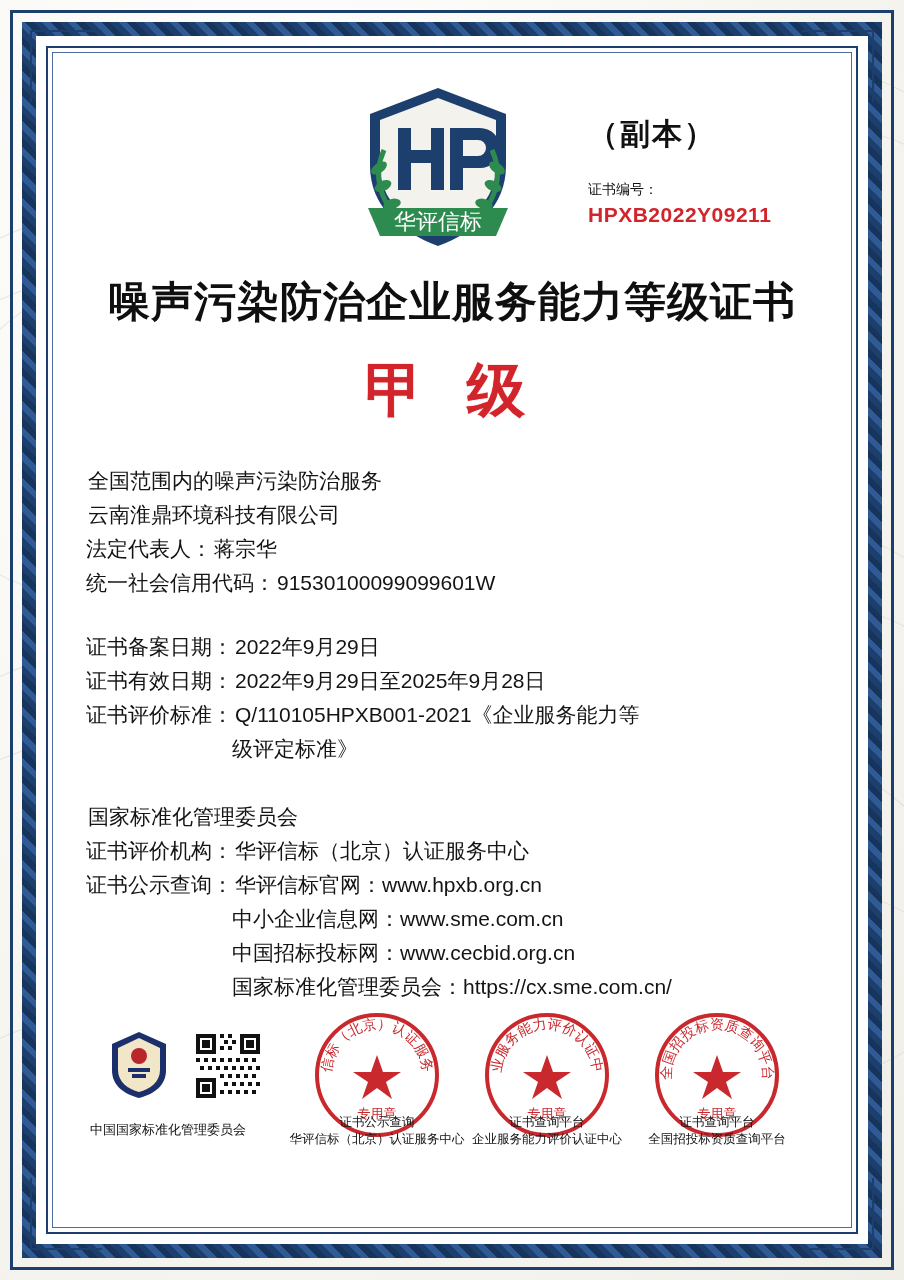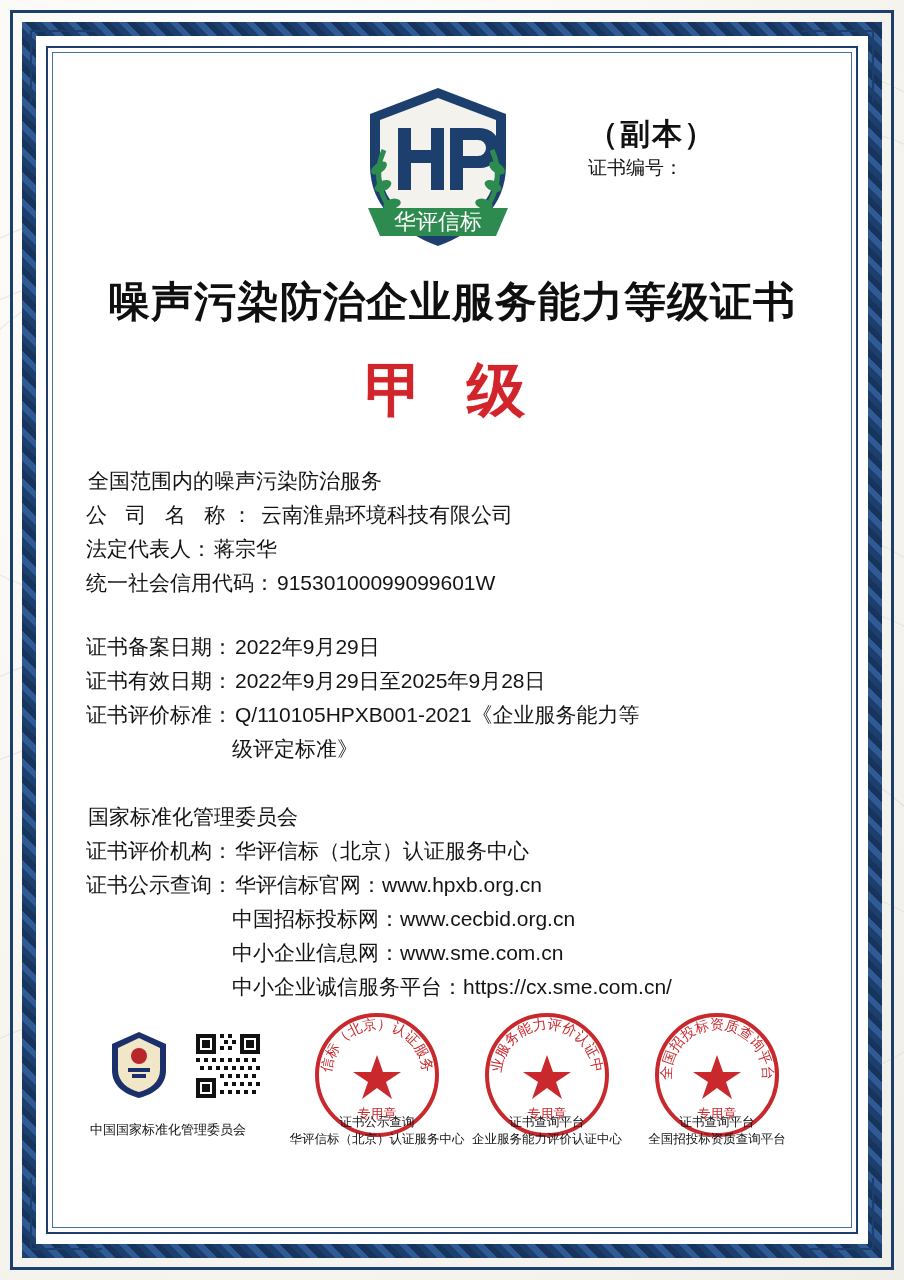--- a/index.html
+++ b/index.html
@@ -77,23 +77,24 @@
   }
   .copy-block{
     position:absolute;
     right:4px;top:52px;
     text-align:left;
     width:250px;
   }
   .copy-label{
     font-size:30px;font-weight:bold;color:#111;
     letter-spacing:2px;
+    margin-bottom:26px;
   }
   .cert-no-label{
-    font-size:19px;color:#111;margin-bottom:4px;
+    font-size:14px;color:#111;margin-bottom:4px;
   }
   .cert-no-value{
     font-size:21px;font-weight:bold;color:#d2252b;letter-spacing:.5px;
   }
 
   .main-title{
     text-align:center;
     font-size:42px;
     font-weight:bold;
     color:#0f0f0f;
@@ -209,32 +210,32 @@
           <ellipse cx="155" cy="106" rx="9" ry="5" transform="rotate(25 155 106)"></ellipse>
           <ellipse cx="146" cy="124" rx="9" ry="5" transform="rotate(15 146 124)"></ellipse>
         </g>
         <path d="M30 128 L170 128 L158 156 L42 156 Z" fill="#2e8b4f"></path>
         <text x="100" y="149" text-anchor="middle" font-size="22" fill="#ffffff" font-family="'Liberation Sans',sans-serif">华评信标</text>
       </svg>
 
       <div class="copy-block">
         <div class="copy-label">（副本）</div>
         <div class="cert-no-label">证书编号：</div>
+        <div class="cert-no-value">HPXB2022Y09211</div>
       </div>
     </div>
 
     <div class="main-title">噪声污染防治企业服务能力等级证书</div>
     <div class="grade">甲 级</div>
 
     <div class="info">
       <div class="row">
           <span class="v">全国范围内的噪声污染防治服务</span>
         </div>
       <div class="row">
-          <span class="k sp4">公 司 名 称：</span>
           <span class="v">云南淮鼎环境科技有限公司</span>
         </div>
       <div class="row">
           <span class="k">法定代表人：</span>
           <span class="v">蒋宗华</span>
         </div>
       <div class="row">
           <span class="k">统一社会信用代码：</span>
           <span class="v">91530100099099601W</span>
         </div>
@@ -260,23 +261,23 @@
             <span class="v">国家标准化管理委员会</span>
           </div>
         <div class="row">
             <span class="k">证书评价机构：</span>
             <span class="v">华评信标（北京）认证服务中心</span>
           </div>
         <div class="row">
             <span class="k">证书公示查询：</span>
             <span class="v">华评信标官网：www.hpxb.org.cn</span>
           </div>
+        <div class="indent">中小企业信息网：www.sme.com.cn</div>
         <div class="indent">中国招标投标网：www.cecbid.org.cn</div>
-        <div class="indent">中小企业信息网：www.sme.com.cn</div>
-        <div class="indent">中小企业诚信服务平台：https://cx.sme.com.cn/</div>
+        <div class="indent">国家标准化管理委员会：https://cx.sme.com.cn/</div>
       </div>
     </div>
 
     <div class="footer">
 
       <svg class="emblem-small" viewBox="0 0 62 70">
         <path d="M31 2 L58 14 L58 40 C58 56 46 64 31 68 C16 64 4 56 4 40 L4 14 Z" fill="#1b2f6b"></path>
         <path d="M31 8 L52 18 L52 40 C52 52 42 59 31 62 C20 59 10 52 10 40 L10 18 Z" fill="#f2e6c8"></path>
         <circle cx="31" cy="26" r="8" fill="#b9262c"></circle>
         <path d="M20 38 h22 v4 h-22z M24 44 h14 v4 h-14z" fill="#1b2f6b"></path>

